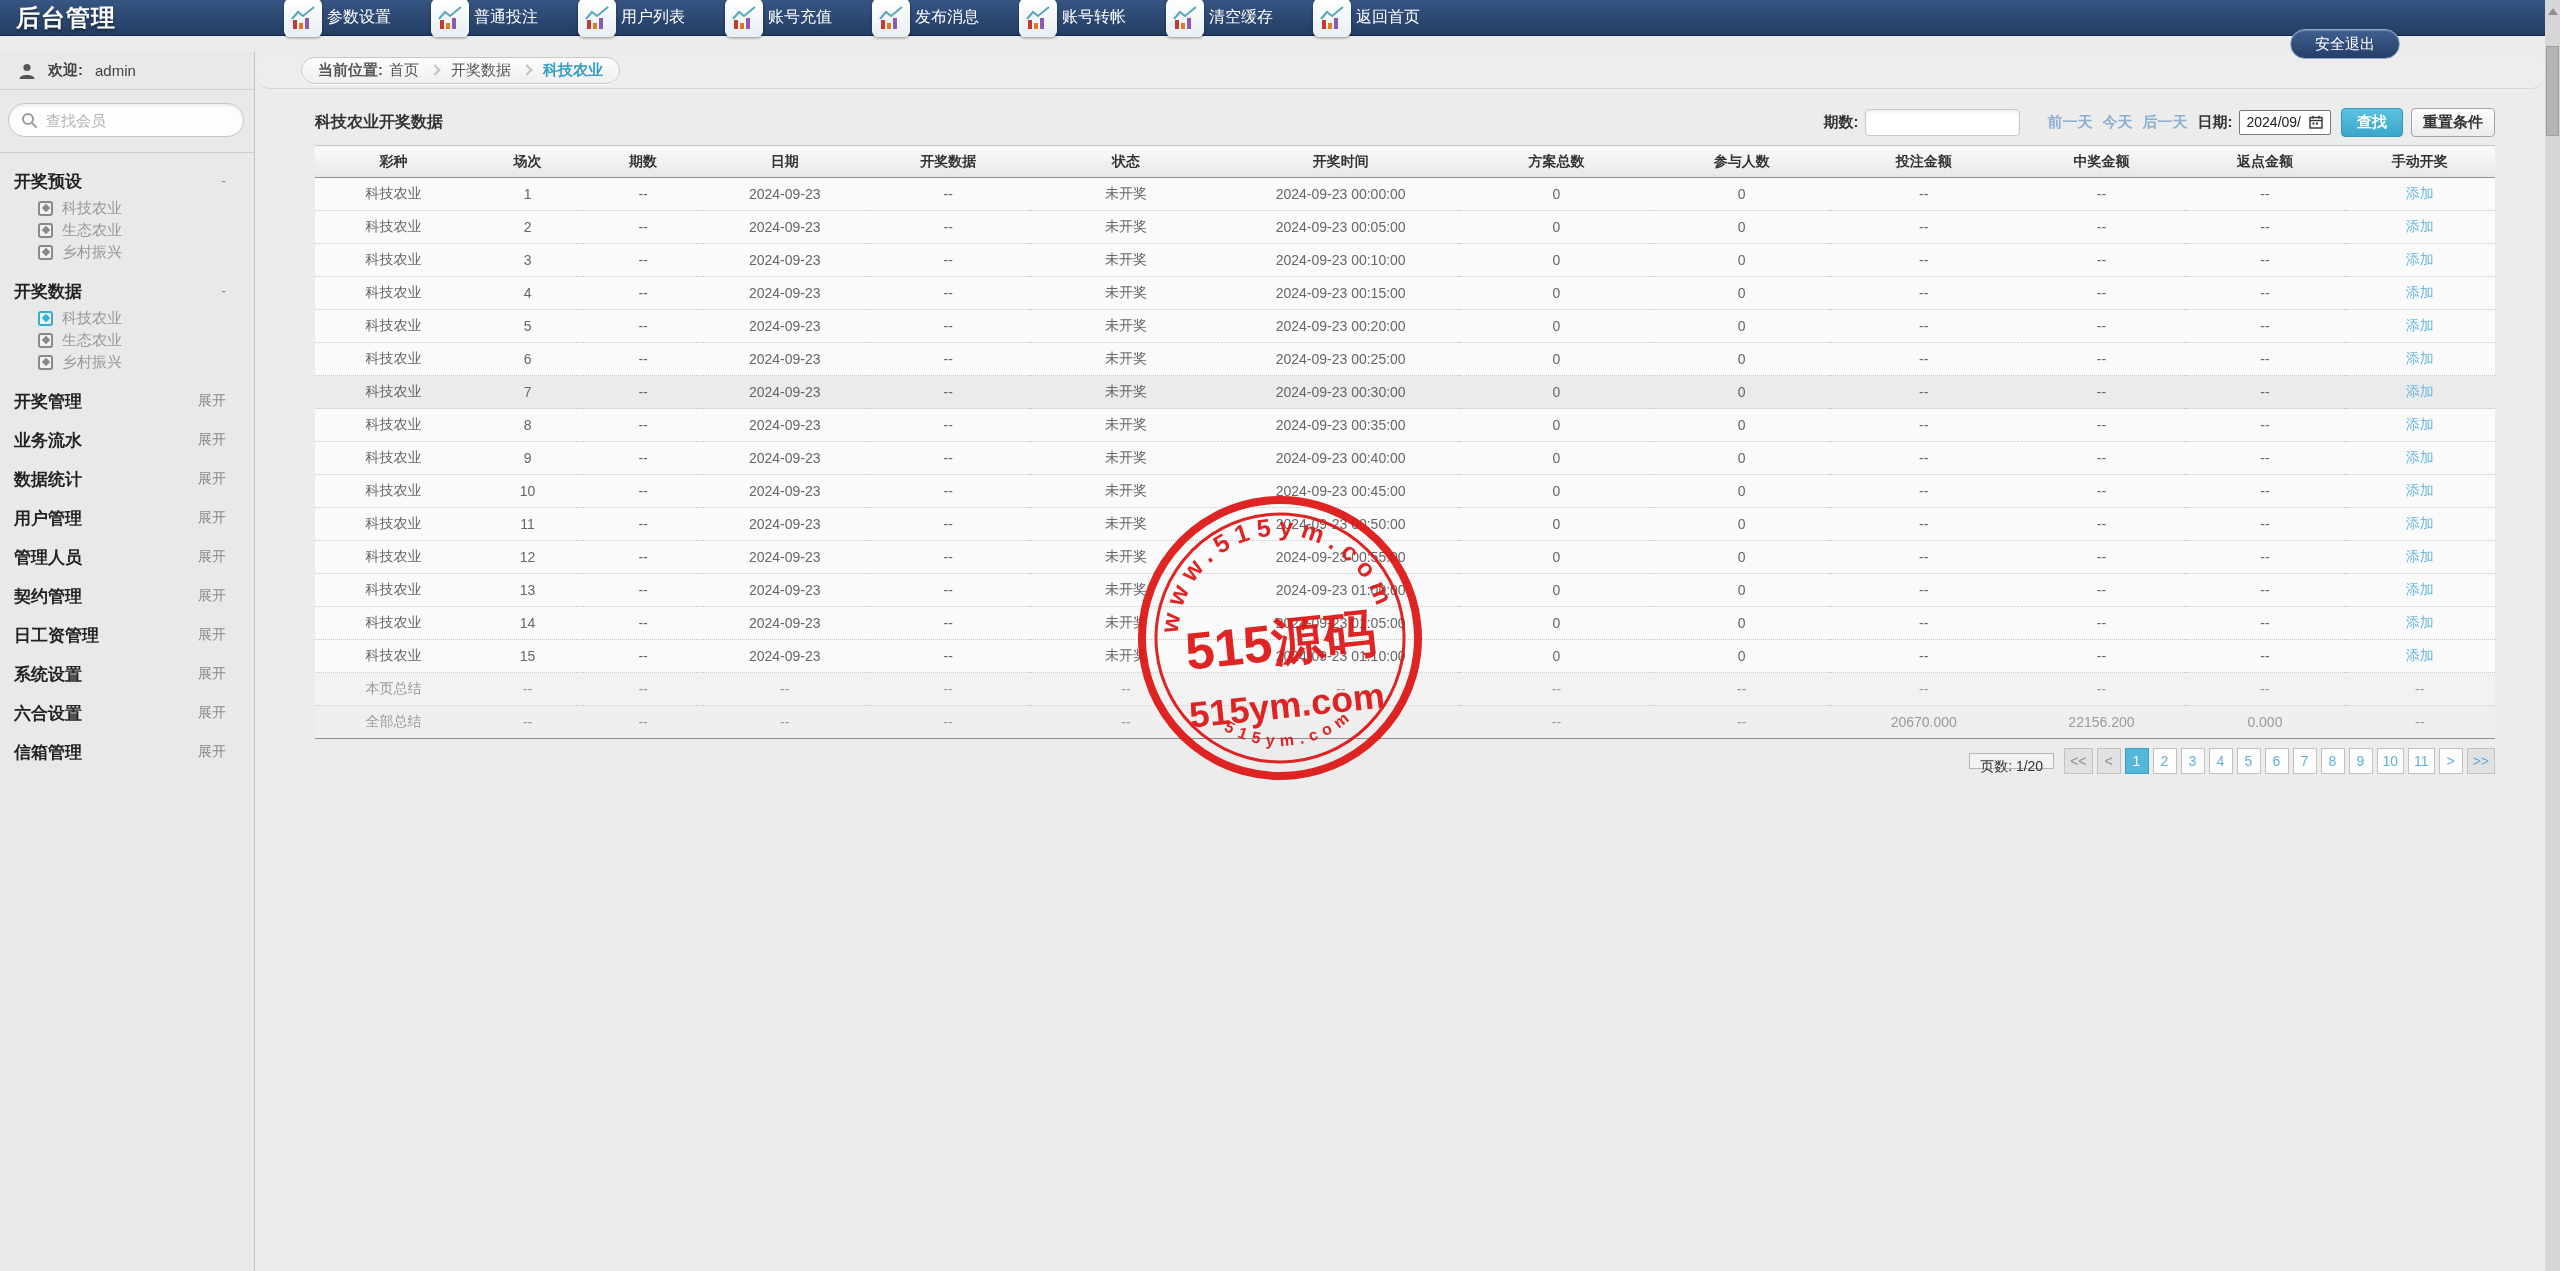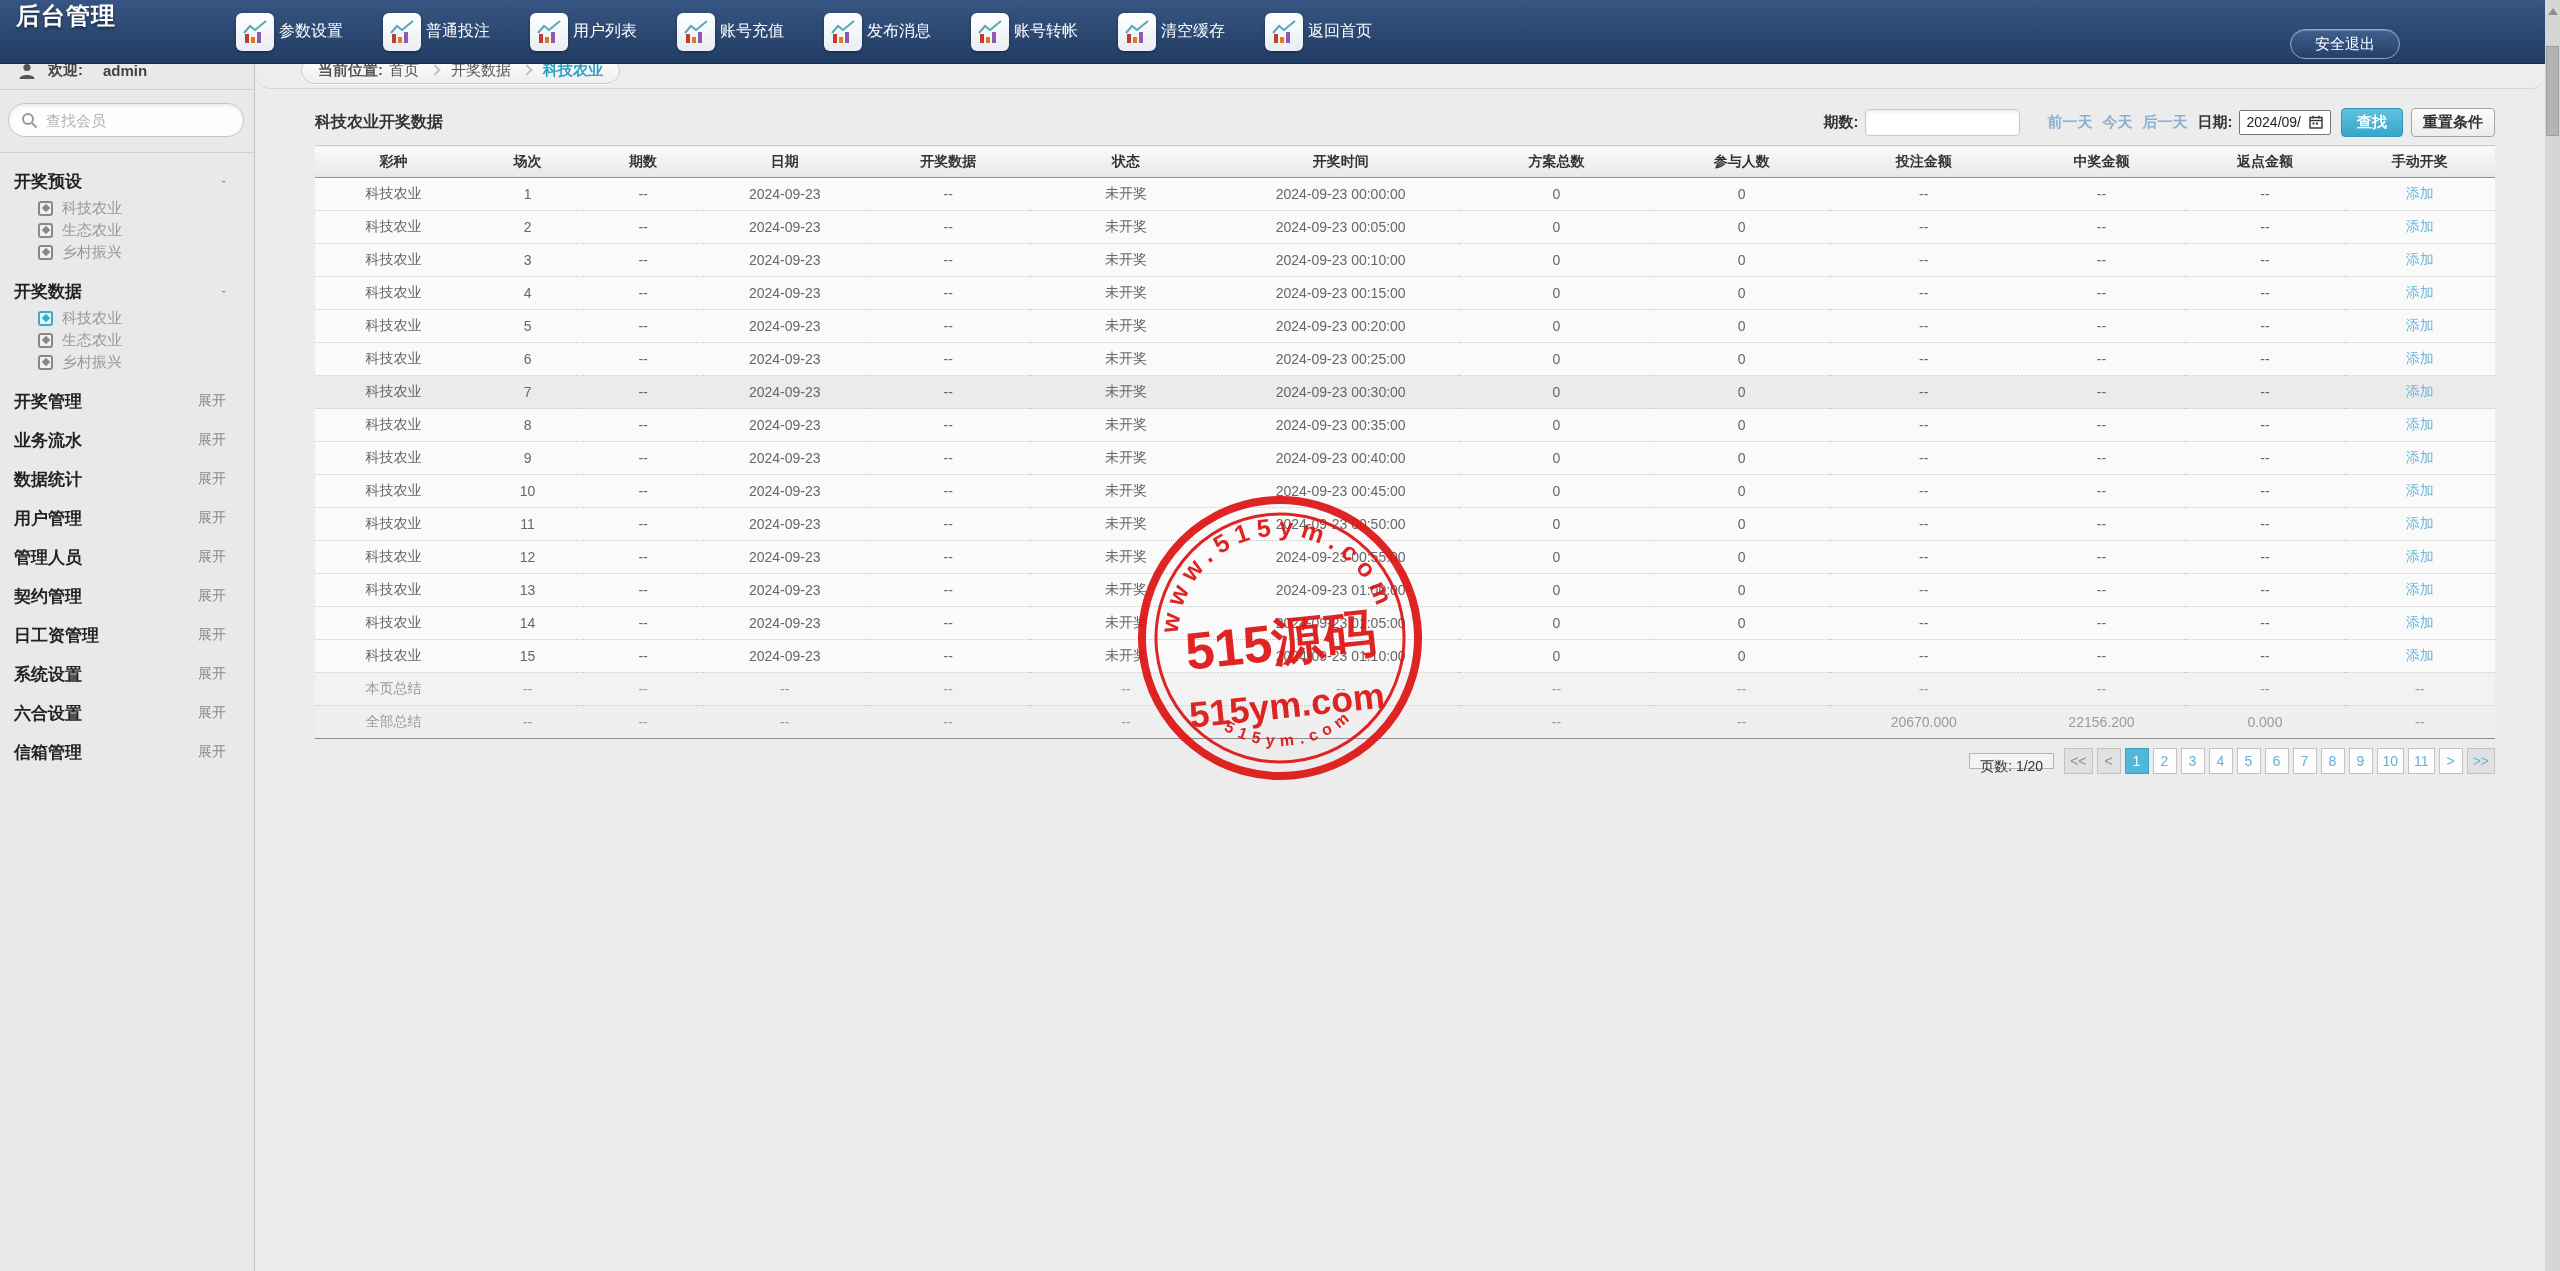--- a/index.html
+++ b/index.html
@@ -4,24 +4,24 @@
 <style>
   * { margin:0; padding:0; box-sizing:border-box; }
   html,body { width:2560px; height:1271px; overflow:hidden; }
   body {
     font-family:"Liberation Sans","DejaVu Sans",sans-serif;
     background:#ececec; position:relative; color:#333;
   }
 
   
   .topbar {
-    position:absolute; top:0; left:0; right:0; height:64px;
+    position:absolute; top:0; left:0; right:0; height:36px;
     background:linear-gradient(#375583,#223d63);
     border-bottom:1px solid #16294a;
-    display:flex; z-index:6;
+    display:flex; align-items:center; z-index:6;gap:48px;
   }
   .topbar-title {
     color:#fff; font-size:24px; font-weight:bold; margin-left:16px;
     text-shadow:0 2px 3px rgba(0,0,0,.45); letter-spacing:1px; white-space:nowrap;
   }
   .topnav { display:flex; margin-left:120px; }
   .nav-item { display:flex; align-items:center; color:#fff; font-size:16px; cursor:pointer; margin-right:40px; white-space:nowrap; }
   .nav-icon {
     width:38px; height:38px; background:linear-gradient(#ffffff,#e8eef2); border-radius:6px;
     margin-right:5px; box-shadow:0 1px 3px rgba(0,0,0,.4);
@@ -265,21 +265,21 @@
   <div class="scroll-thumb"></div>
 </div>
 
 <div class="sidebar">
   <div class="user-row">
     <svg width="18" height="18" viewBox="0 0 18 18">
       <circle cx="9" cy="5.5" r="3.6" fill="#555"></circle>
       <path d="M1.5 17 C1.5 11.5 16.5 11.5 16.5 17 Z" fill="#555"></path>
     </svg>
     <span>欢迎:</span>
-    <span style="margin-left:20px; font-weight:bold;">admin</span>
+    <span style="margin-left:12px; font-weight:normal;">admin</span>
   </div>
   <div class="search-row">
     <div class="search-pill">
       <svg width="17" height="17" viewBox="0 0 17 17">
         <circle cx="7" cy="7" r="5" fill="none" stroke="#9a9a9a" stroke-width="2"></circle>
         <line x1="11" y1="11" x2="15.5" y2="15.5" stroke="#9a9a9a" stroke-width="2"></line>
       </svg>
       <input placeholder="查找会员" style="">
     </div>
   </div>

